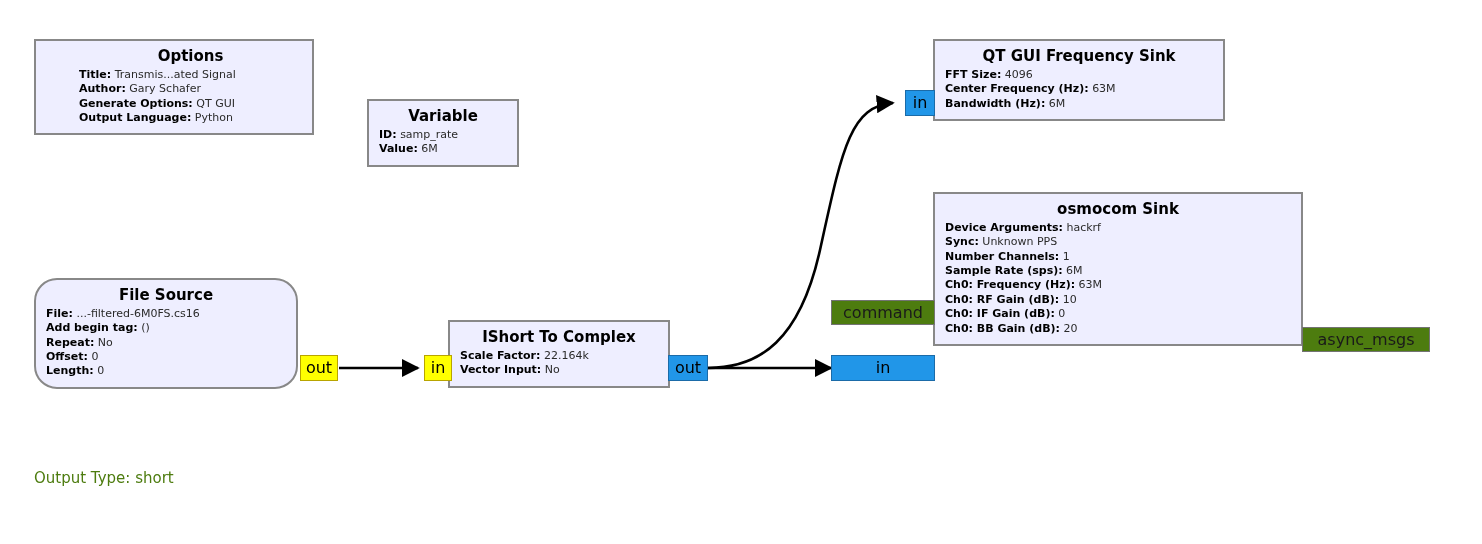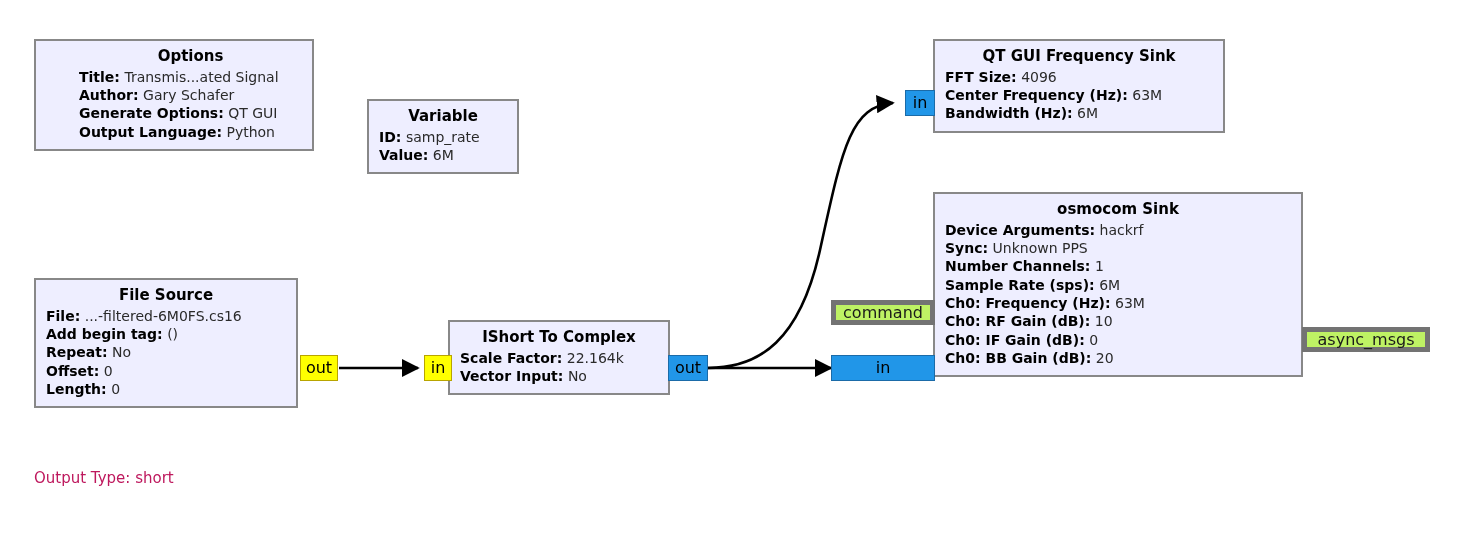--- a/index.html
+++ b/index.html
@@ -27,21 +27,21 @@
   .block-title {
     text-align: center;
     font-weight: bold;
     font-size: 15px;
     color: #000000;
     line-height: 1.32;
     white-space: nowrap;
     margin-bottom: 1px;
   }
   .param {
-    font-size: 14px;
+    font-size: 11px;
     color: #000000;
     line-height: 1.31;
     white-space: nowrap;
   }
   .param .k {
     font-weight: bold;
     color: #000000;
   }
   .param .v {
     font-weight: normal;
@@ -62,30 +62,30 @@
   }
   .port.stream-short {
     background: #ffff00;
     border: 1px solid #b8a400;
   }
   .port.stream-complex {
     background: #2196e8;
     border: 1px solid #1b6ba8;
   }
   .port.msg {
-    background: #bef264;
-    border: 5px solid #737373;
+    background: #4d7c0f;
+    border: 1px solid #737373;
     color: #1a1a1a;
   }
 
   
   .note {
     position: absolute;
     font-size: 15px;
-    color: #be185d;
+    color: #4d7c0f;
     white-space: nowrap;
   }
 
   
   .wires {
     position: absolute;
     left: 0;
     top: 0;
     width: 1482px;
     height: 544px;
@@ -136,21 +136,21 @@
     <div class="param">
       <span class="k">ID:</span>
       <span class="v">samp_rate</span>
     </div>
     <div class="param">
       <span class="k">Value:</span>
       <span class="v">6M</span>
     </div>
   </div>
 
-  <div class="block" style="left:34px; top:278px; width:264px;">
+  <div class="block" style="left:34px; top:278px; width:264px;border-radius:23px;">
     <div class="block-title">File Source</div>
     <div class="param">
       <span class="k">File:</span>
       <span class="v">...-filtered-6M0FS.cs16</span>
     </div>
     <div class="param">
       <span class="k">Add begin tag:</span>
       <span class="v">()</span>
     </div>
     <div class="param">

